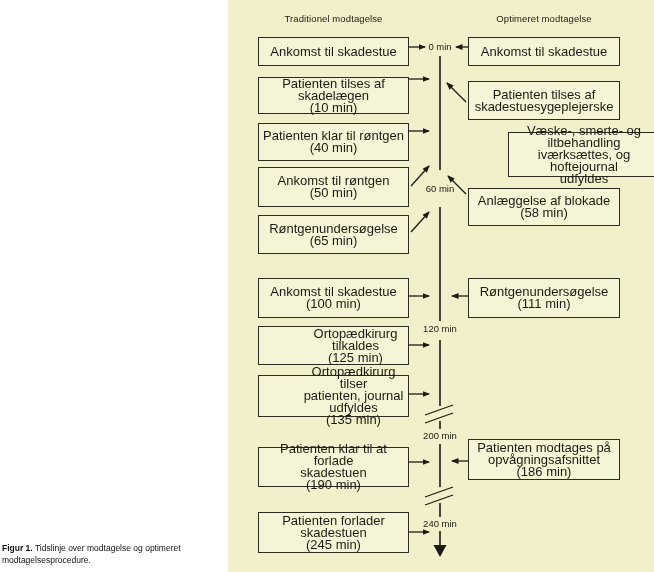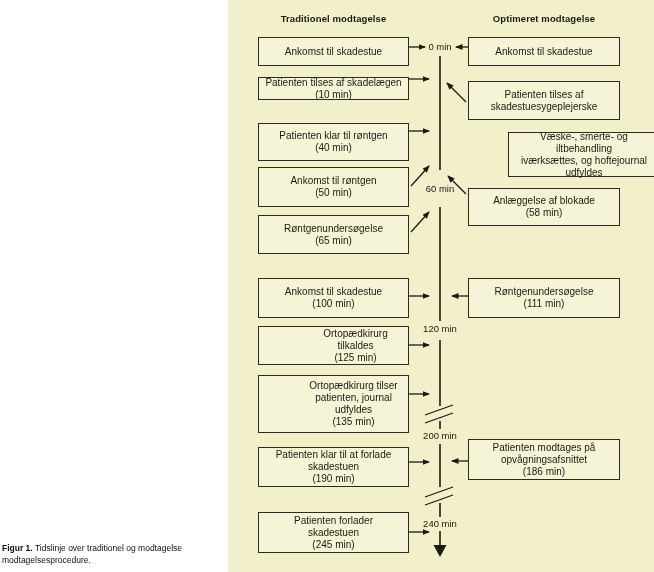--- a/index.html
+++ b/index.html
@@ -1,41 +1,41 @@
 <!DOCTYPE html>
 <html><head>
 <meta charset="utf-8">
 <style>
   * { margin:0; padding:0; box-sizing:border-box; }
   html,body { background:#ffffff; }
   body { font-family:"Liberation Sans", sans-serif; color:#1b1b12; }
   .stage { position:relative; width:654px; height:572px; background:#ffffff; overflow:hidden; }
   .panel { position:absolute; left:228px; top:0; width:426px; height:572px; background:#f2f0ca; }
-  .hdr { position:absolute; top:13px; font-size:9.5px; font-weight:bold; text-align:center; letter-spacing:0.1px; }
+  .hdr { position:absolute; top:13px; font-size:9.5px; font-weight:normal; text-align:center; letter-spacing:0.1px; }
   .hdr-trad { left:30px; width:151px; }
   .hdr-opt  { left:240px; width:152px; }
   .box { position:absolute; width:151px; background:#f6f4d6; border:1px solid #2b2b20;
          display:flex; align-items:center; justify-content:center; text-align:center; }
-  .box-text { font-size:10px; line-height:12px; display:block; padding:0 2px; }
+  .box-text { font-size:13px; line-height:12px; display:block; padding:0 2px; }
   .box-r { width:152px; }
   .tlabel { position:absolute; left:182px; width:60px; text-align:center; font-size:9.5px; line-height:12px; }
   svg.overlay { position:absolute; left:0; top:0; width:426px; height:572px; }
   svg.overlay line { stroke:#1b1b12; }
   .tl { stroke-width:1.6; }
   .ar { stroke-width:1.3; }
   .br { stroke-width:1.3; }
   .caption { position:absolute; left:2px; top:543px; width:198px; font-size:8.5px; line-height:11.5px; color:#111; }
   .caption b { font-weight:bold; }
 </style>
 </head>
 <body style="color: rgb(27, 27, 18);">
 
 <div class="stage">
 
-  <div class="caption"><b>Figur 1.</b> <span>Tidslinje over traditionel og modtagelse modtagelsesprocedure.</span></div>
+  <div class="caption"><b>Figur 1.</b> <span>Tidslinje over modtagelse og optimeret modtagelsesprocedure.</span></div>
 
   <div class="panel" style="background: rgb(242, 240, 202);">
 
     <div class="hdr hdr-trad">Traditionel modtagelse</div>
     <div class="hdr hdr-opt">Optimeret modtagelse</div>
 
     <svg class="overlay" viewBox="0 0 426 572">
       <defs>
         <marker id="ah" markerWidth="9" markerHeight="8" refX="6.5" refY="3" orient="auto" markerUnits="userSpaceOnUse">
           <path d="M0,0 L7.5,3 L0,6 z" fill="#1b1b12"></path>
@@ -76,39 +76,39 @@
 
     <div class="tlabel" style="top:41px">0 min</div>
     <div class="tlabel" style="top:183px">60 min</div>
     <div class="tlabel" style="top:323px">120 min</div>
     <div class="tlabel" style="top:430px">200 min</div>
     <div class="tlabel" style="top:518px">240 min</div>
 
     <div class="box" style="top: 37px; left: 30px; height: 29px; background: rgb(246, 244, 214);">
         <span class="box-text">Ankomst til skadestue</span>
       </div>
-    <div class="box" style="top: 77px; left: 30px; height: 23px; background: rgb(246, 244, 214);">
+    <div class="box" style="top: 77px; left: 30px; height: 37px; background: rgb(246, 244, 214);">
         <span class="box-text">Patienten tilses af skadelægen<br>(10 min)</span>
       </div>
     <div class="box" style="top: 123px; left: 30px; height: 38px; background: rgb(246, 244, 214);">
         <span class="box-text">Patienten klar til røntgen<br>(40 min)</span>
       </div>
     <div class="box" style="top: 167px; left: 30px; height: 40px; background: rgb(246, 244, 214);">
         <span class="box-text">Ankomst til røntgen<br>(50 min)</span>
       </div>
     <div class="box" style="top: 215px; left: 30px; height: 39px; background: rgb(246, 244, 214);">
         <span class="box-text">Røntgenundersøgelse<br>(65 min)</span>
       </div>
     <div class="box" style="top: 278px; left: 30px; height: 40px; background: rgb(246, 244, 214);">
         <span class="box-text">Ankomst til skadestue<br>(100 min)</span>
       </div>
     <div class="box" style="top: 326px; left: 30px; height: 39px; background: rgb(246, 244, 214); padding-left: 44px;">
         <span class="box-text">Ortopædkirurg tilkaldes<br>(125 min)</span>
       </div>
-    <div class="box" style="top: 375px; left: 30px; height: 58px; background: rgb(246, 244, 214); padding-left: 40px;">
+    <div class="box" style="top: 375px; left: 30px; height: 42px; background: rgb(246, 244, 214); padding-left: 40px;">
         <span class="box-text">Ortopædkirurg tilser<br>patienten, journal udfyldes<br>(135 min)</span>
       </div>
     <div class="box" style="top: 447px; left: 30px; height: 40px; background: rgb(246, 244, 214);">
         <span class="box-text">Patienten klar til at forlade<br>skadestuen<br>(190 min)</span>
       </div>
     <div class="box" style="top: 512px; left: 30px; height: 41px; background: rgb(246, 244, 214);">
         <span class="box-text">Patienten forlader<br>skadestuen<br>(245 min)</span>
       </div>
 
     <div class="box box-r" style="top: 37px; left: 240px; height: 29px; background: rgb(246, 244, 214);">

